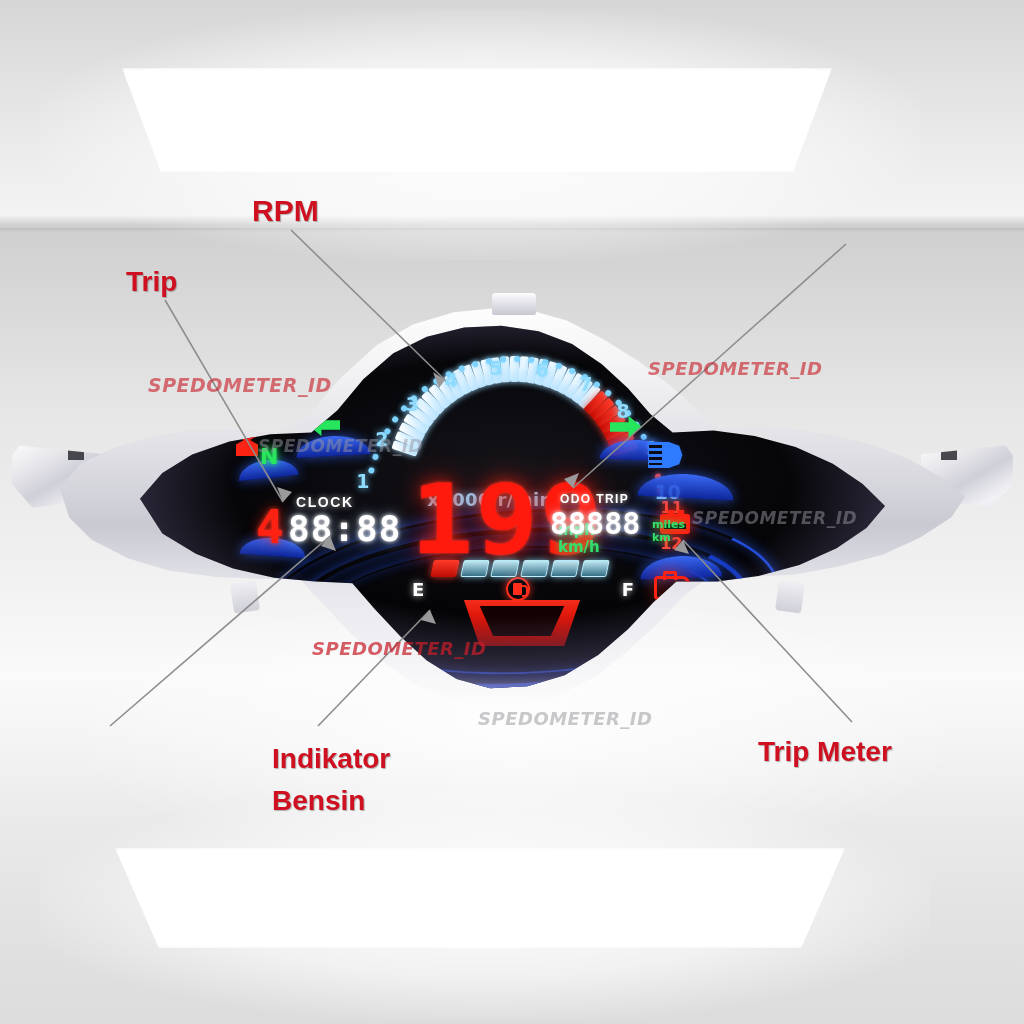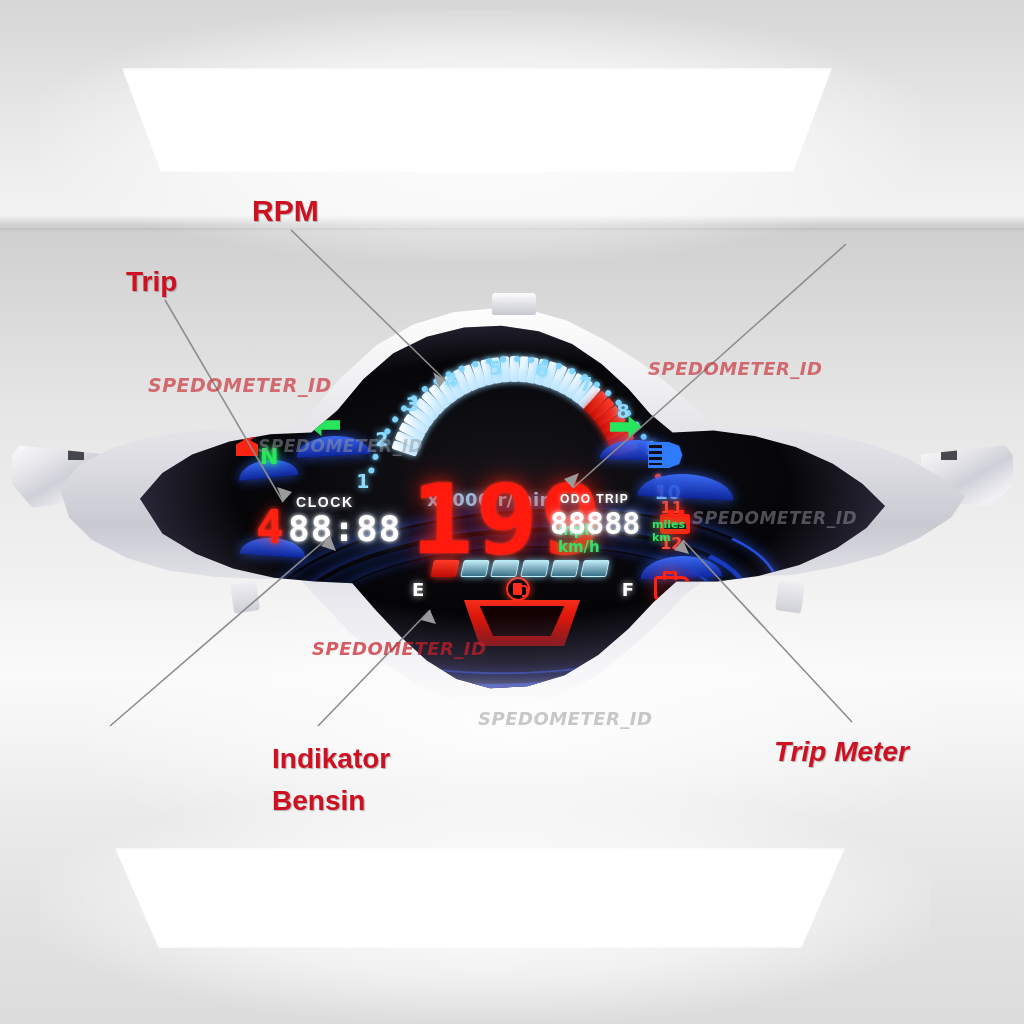--- a/index.html
+++ b/index.html
@@ -393,21 +393,21 @@
     font-weight: 700;
     font-family: "Liberation Sans", sans-serif;
     text-shadow: 1px 1px 1px rgba(90,90,90,0.45);
     white-space: pre-line;
   }
   #ann-rpm        { left: 252px; top: 194px; font-size: 30px; }
   #ann-kecepatan  { left: 780px; top: 208px; font-size: 28px; }
   #ann-gear       { left: 126px; top: 266px; font-size: 28px; }
   #ann-jam        { left: 56px;  top: 738px; font-size: 28px; }
   #ann-bensin     { left: 248px; top: 738px; font-size: 28px; line-height: 42px; margin-left: 24px; }
-  #ann-trip       { left: 774px; top: 736px; font-size: 28px; font-style: italic; }
+  #ann-trip       { left: 758px; top: 736px; font-size: 28px; }
 
   svg#leaders { position: absolute; left: 0; top: 0; width: 1024px; height: 1024px; pointer-events: none; }
 </style>
 </head>
 <body>
 
 <div id="stage">
 
   <div id="floor-band"></div>
   <div id="floor-glow"></div>

